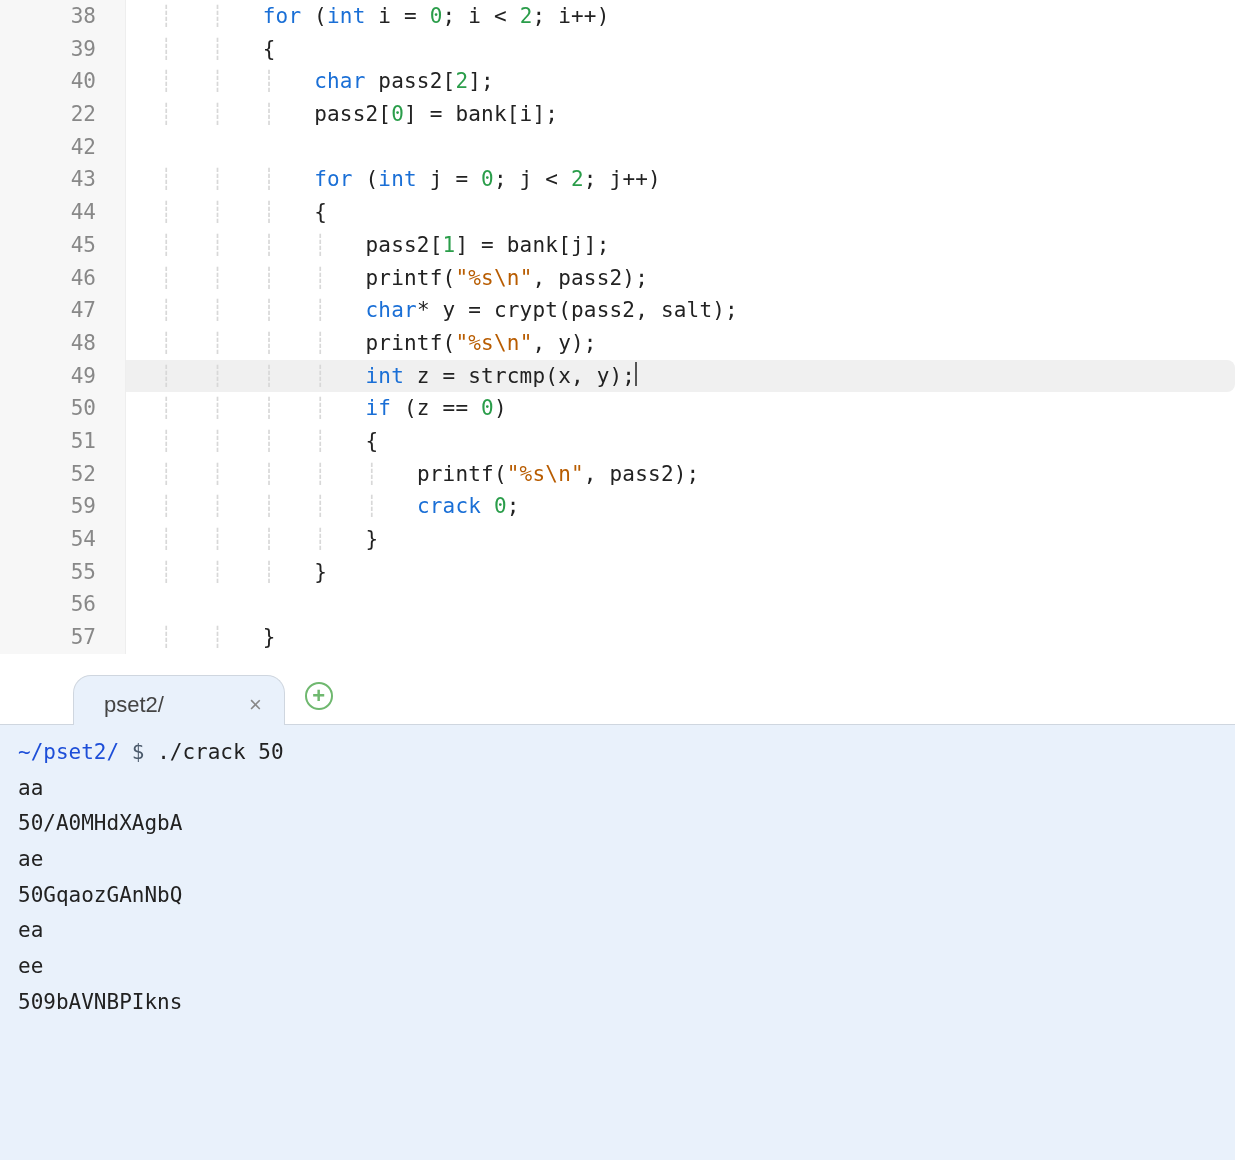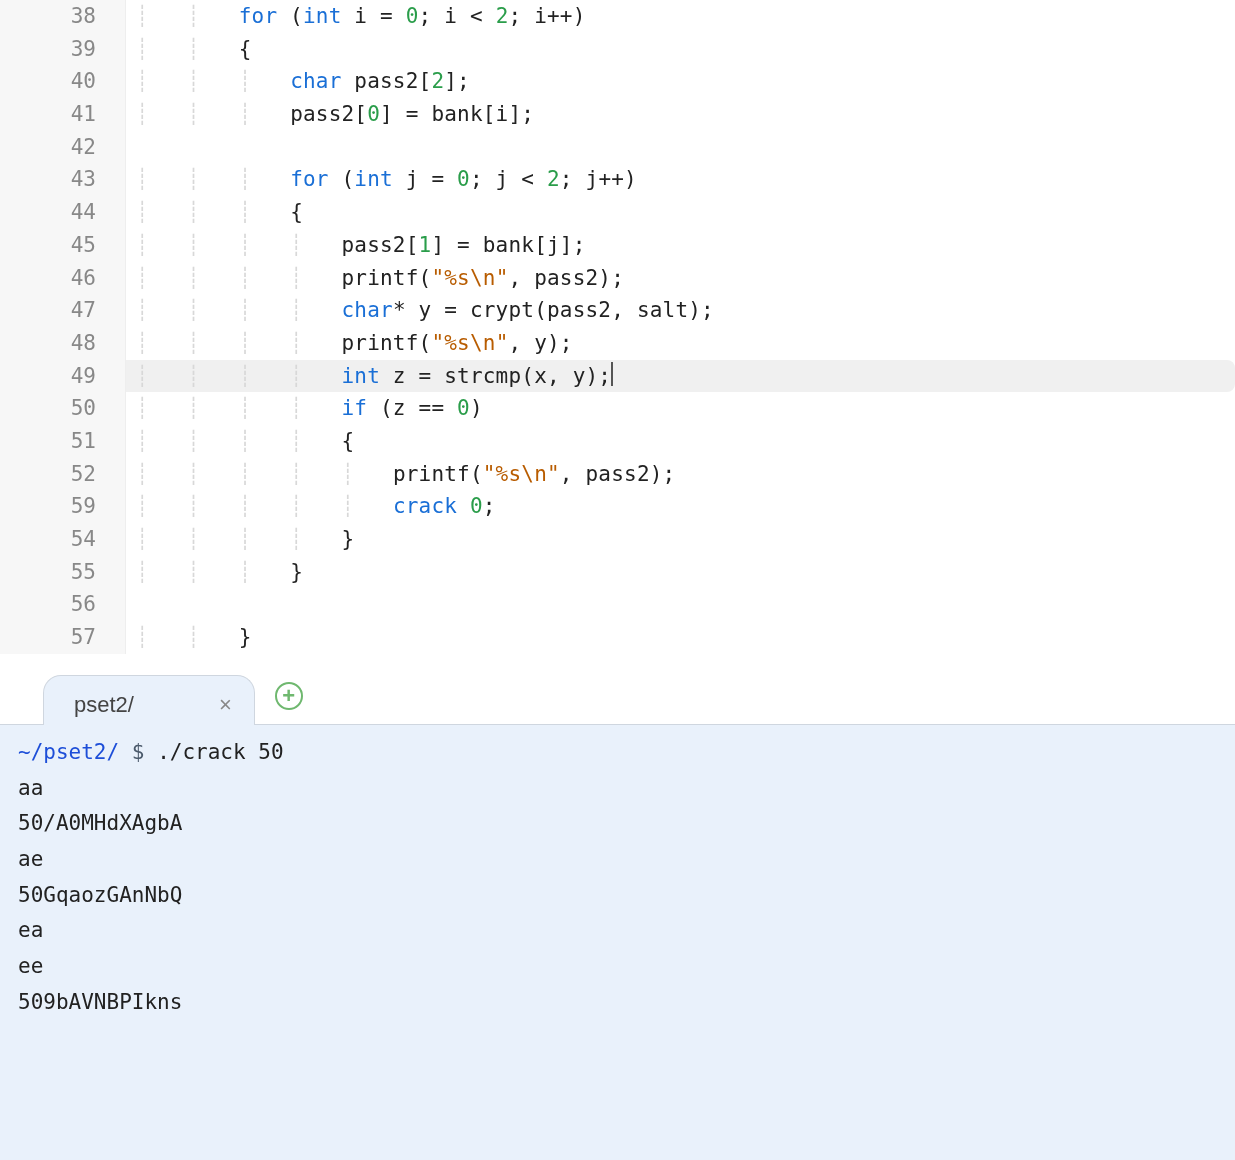--- a/index.html
+++ b/index.html
@@ -46,20 +46,21 @@
     flex-shrink: 0;
   }
   .indent-col {
     width: 10px;
     flex-shrink: 0;
   }
   .code {
     padding-left: 0;
     flex: 1;
     letter-spacing: 0.2px;
+    margin-left: 24px;
   }
   .code .ig { color: #d8d8d8; }
   .kw  { color: #1a6fd6; }
   .typ { color: #1a6fd6; }
   .num { color: #2a9d4a; }
   .str { color: #b85c00; }
   .esc { color: #b85c00; }
   .txt { color: #222; }
   .pun { color: #222; }
   .cursor {
@@ -77,21 +78,21 @@
     left: 0; right: 0;
     bottom: 0;
     background: #e9f1fb;
   }
   .tabbar {
     height: 70px;
     background: #ffffff;
     border-bottom: 1px solid #cfd6df;
     display: flex;
     align-items: flex-end;
-    padding-left: 43px;
+    padding-left: 73px;
     gap: 20px;
   }
   .tab {
     height: 50px;
     padding: 8px 22px 0 30px;
     background: #e9f1fb;
     border: 1px solid #cfd6df;
     border-bottom: none;
     border-radius: 18px 18px 0 0;
     display: flex;
@@ -133,21 +134,21 @@
   .prompt-line .dollar { color: #4b5a6b; }
 </style>
 </head>
 <body>
 
 <div class="editor">
   <div class="code-area" id="code-area">
       <div class="line"><div class="gutter">38</div><div class="fold-col"></div><div class="indent-col"></div><div class="code"><span class="ig">┊   ┊   </span><span class="kw">for</span><span class="pun"> (</span><span class="typ">int</span><span class="txt"> i </span><span class="pun">= </span><span class="num">0</span><span class="pun">; i </span><span class="pun">&lt; </span><span class="num">2</span><span class="pun">; i</span><span class="pun">++</span><span class="pun">)</span></div></div>
       <div class="line"><div class="gutter">39</div><div class="fold-col"></div><div class="indent-col"></div><div class="code"><span class="ig">┊   ┊   </span><span class="pun">{</span></div></div>
       <div class="line"><div class="gutter">40</div><div class="fold-col"></div><div class="indent-col"></div><div class="code"><span class="ig">┊   ┊   ┊   </span><span class="typ">char</span><span class="txt"> pass2[</span><span class="num">2</span><span class="txt">];</span></div></div>
-      <div class="line"><div class="gutter">41</div><div class="fold-col"></div><div class="indent-col"></div><div class="code"><span class="ig">┊   ┊   ┊   </span><span class="txt">pass2[</span><span class="num">0</span><span class="txt">] = bank[i];</span></div></div>
+      <div class="line"><div class="gutter">22</div><div class="fold-col"></div><div class="indent-col"></div><div class="code"><span class="ig">┊   ┊   ┊   </span><span class="txt">pass2[</span><span class="num">0</span><span class="txt">] = bank[i];</span></div></div>
       <div class="line"><div class="gutter">42</div><div class="fold-col"></div><div class="indent-col"></div><div class="code"><span class="ig"></span></div></div>
       <div class="line"><div class="gutter">43</div><div class="fold-col"></div><div class="indent-col"></div><div class="code"><span class="ig">┊   ┊   ┊   </span><span class="kw">for</span><span class="pun"> (</span><span class="typ">int</span><span class="txt"> j </span><span class="pun">= </span><span class="num">0</span><span class="pun">; j </span><span class="pun">&lt; </span><span class="num">2</span><span class="pun">; j</span><span class="pun">++</span><span class="pun">)</span></div></div>
       <div class="line"><div class="gutter">44</div><div class="fold-col"></div><div class="indent-col"></div><div class="code"><span class="ig">┊   ┊   ┊   </span><span class="pun">{</span></div></div>
       <div class="line"><div class="gutter">45</div><div class="fold-col"></div><div class="indent-col"></div><div class="code"><span class="ig">┊   ┊   ┊   ┊   </span><span class="txt">pass2[</span><span class="num">1</span><span class="txt">] = bank[j];</span></div></div>
       <div class="line"><div class="gutter">46</div><div class="fold-col"></div><div class="indent-col"></div><div class="code"><span class="ig">┊   ┊   ┊   ┊   </span><span class="txt">printf(</span><span class="str">"%s</span><span class="esc">\n</span><span class="str">"</span><span class="txt">, pass2);</span></div></div>
       <div class="line"><div class="gutter">47</div><div class="fold-col"></div><div class="indent-col"></div><div class="code"><span class="ig">┊   ┊   ┊   ┊   </span><span class="typ">char</span><span class="pun">*</span><span class="txt"> y = crypt(pass2, salt);</span></div></div>
       <div class="line"><div class="gutter">48</div><div class="fold-col"></div><div class="indent-col"></div><div class="code"><span class="ig">┊   ┊   ┊   ┊   </span><span class="txt">printf(</span><span class="str">"%s</span><span class="esc">\n</span><span class="str">"</span><span class="txt">, y);</span></div></div>
       <div class="line current"><div class="gutter">49</div><div class="fold-col"></div><div class="indent-col"></div><div class="code"><span class="ig">┊   ┊   ┊   ┊   </span><span class="typ">int</span><span class="txt"> z = strcmp(x, y);</span><span class="cursor"></span></div></div>
       <div class="line"><div class="gutter">50</div><div class="fold-col"></div><div class="indent-col"></div><div class="code"><span class="ig">┊   ┊   ┊   ┊   </span><span class="kw">if</span><span class="txt"> (z </span><span class="pun">== </span><span class="num">0</span><span class="txt">)</span></div></div>
       <div class="line"><div class="gutter">51</div><div class="fold-col"></div><div class="indent-col"></div><div class="code"><span class="ig">┊   ┊   ┊   ┊   </span><span class="pun">{</span></div></div>

